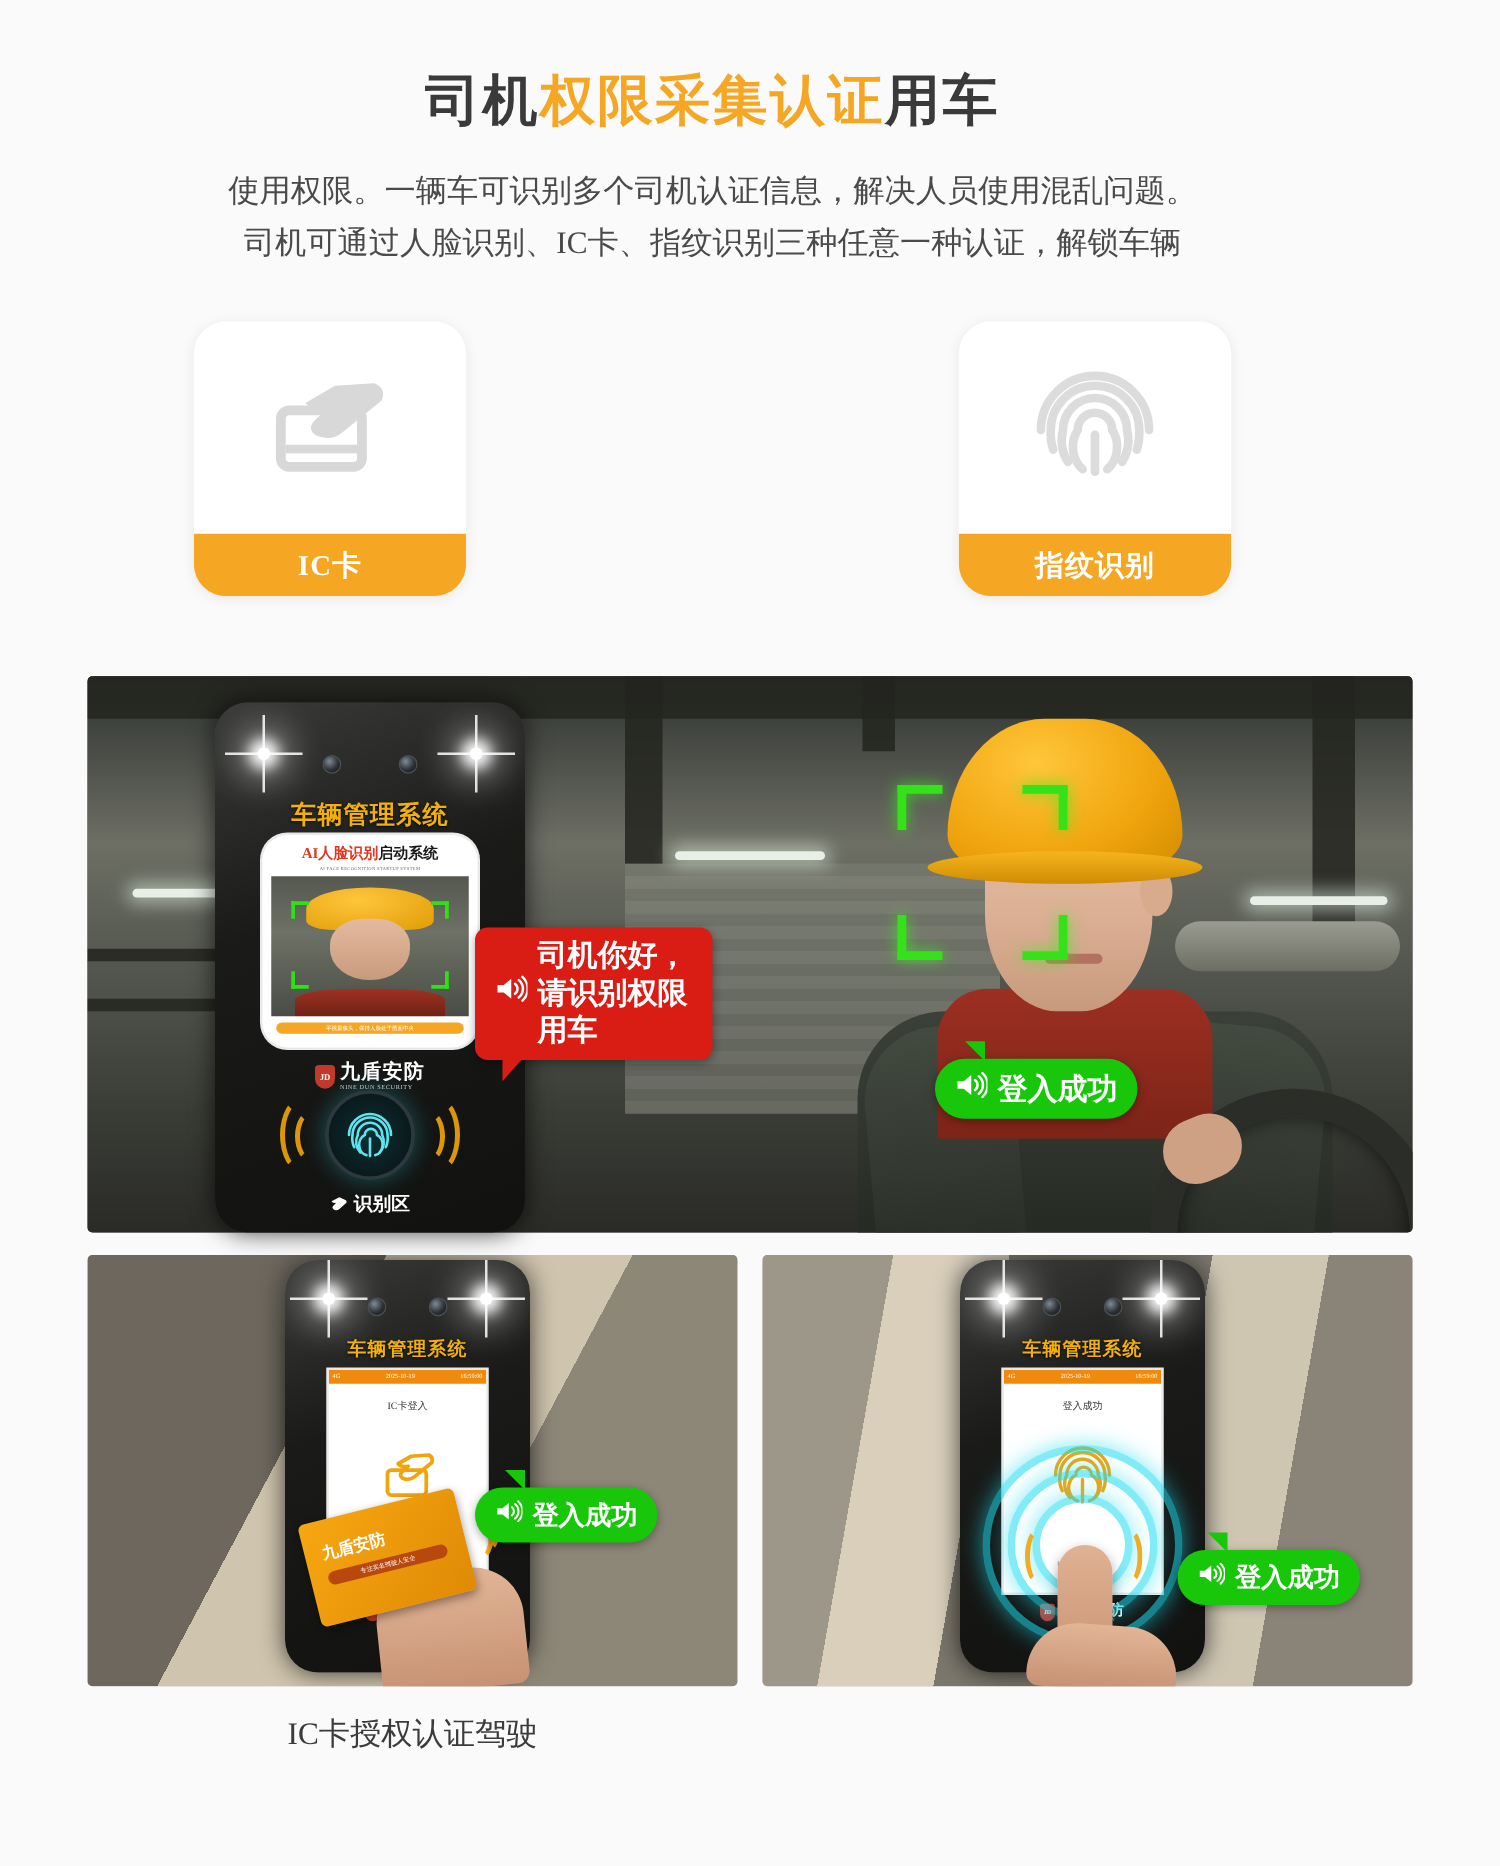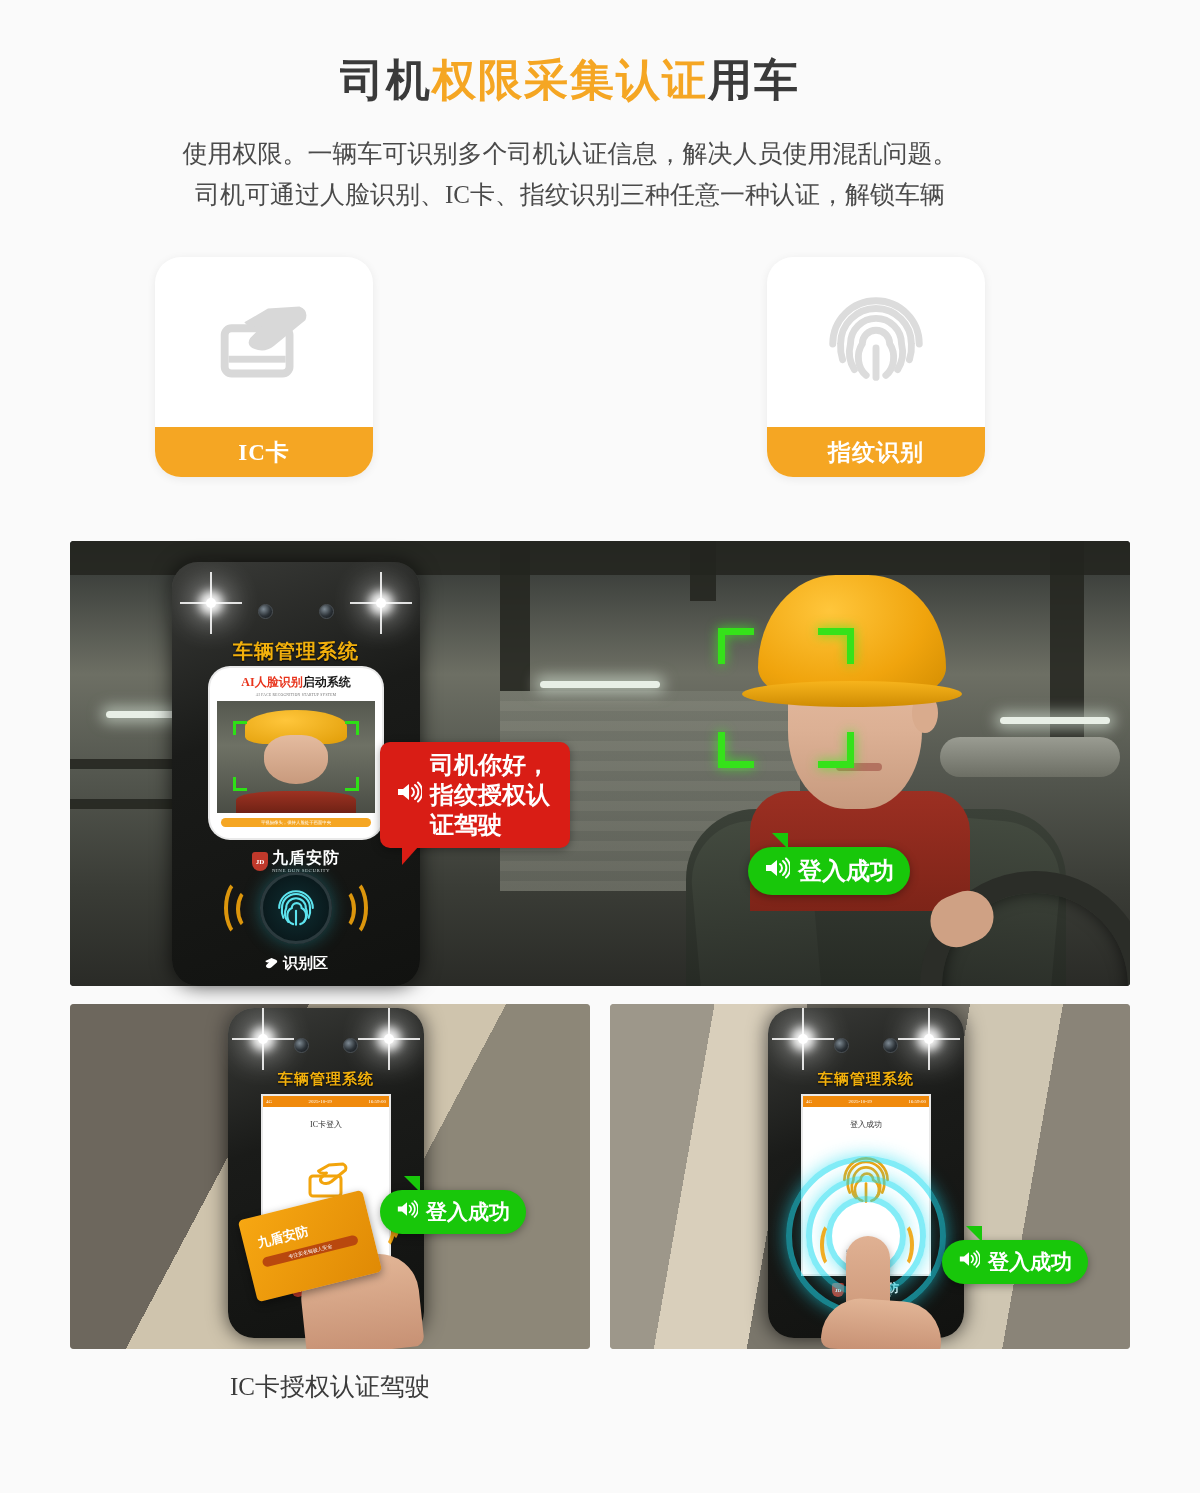--- a/index.html
+++ b/index.html
@@ -489,21 +489,21 @@
         <path d="M2 9 h5 l6 -5 v16 l-6 -5 H2z" fill="#fff"></path>
         <g fill="none" stroke="#fff" stroke-width="2" stroke-linecap="round">
           <path d="M16 8 a5 5 0 0 1 0 8"></path>
           <path d="M19 5 a9 9 0 0 1 0 14"></path>
           <path d="M22 2.5 a13 13 0 0 1 0 19"></path>
         </g>
       </svg>
     </span>
     <span>
       <span>司机你好，</span><br>
-      <span>指纹授权认证驾驶</span>
+      <span>请识别权限用车</span>
     </span>
   </div>
 
   <div class="bubble green" style="left:748px;top:847px;font-size:24px;">
     <span class="spk">
       <svg width="26" height="24" viewBox="0 0 26 24">
         <path d="M2 9 h5 l6 -5 v16 l-6 -5 H2z" fill="#fff"></path>
         <g fill="none" stroke="#fff" stroke-width="2" stroke-linecap="round">
           <path d="M16 8 a5 5 0 0 1 0 8"></path>
           <path d="M19 5 a9 9 0 0 1 0 14"></path>

